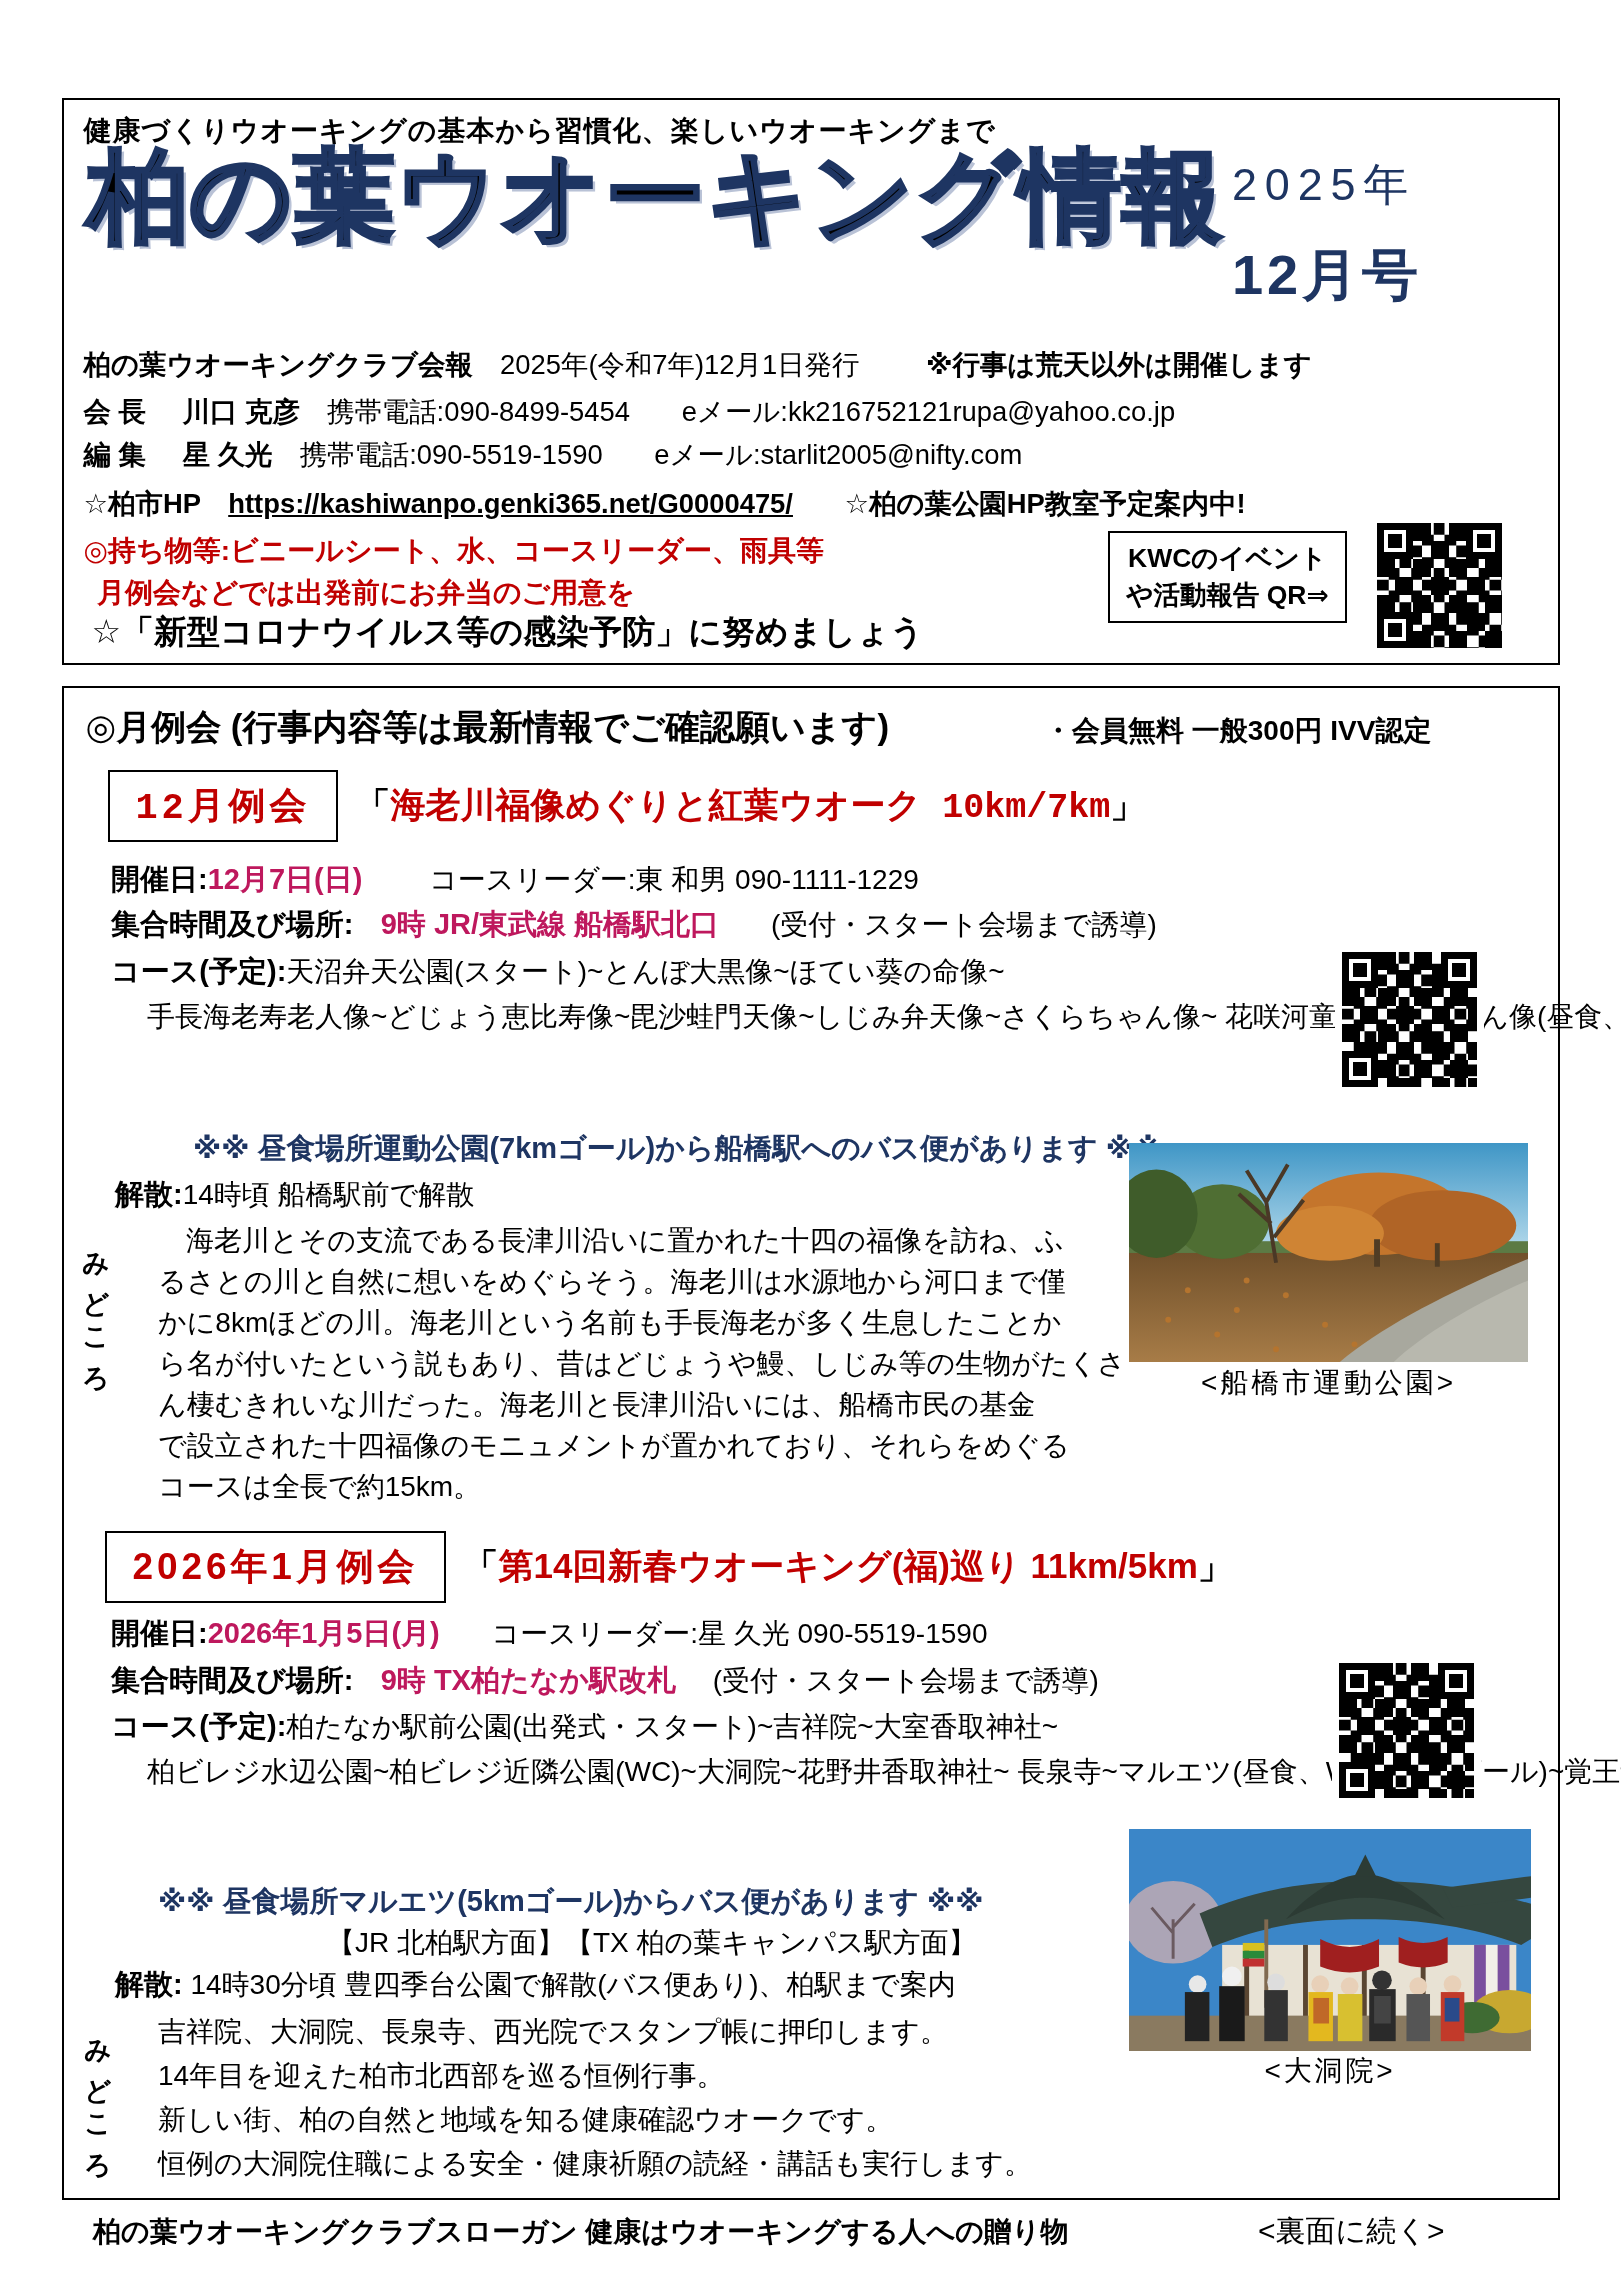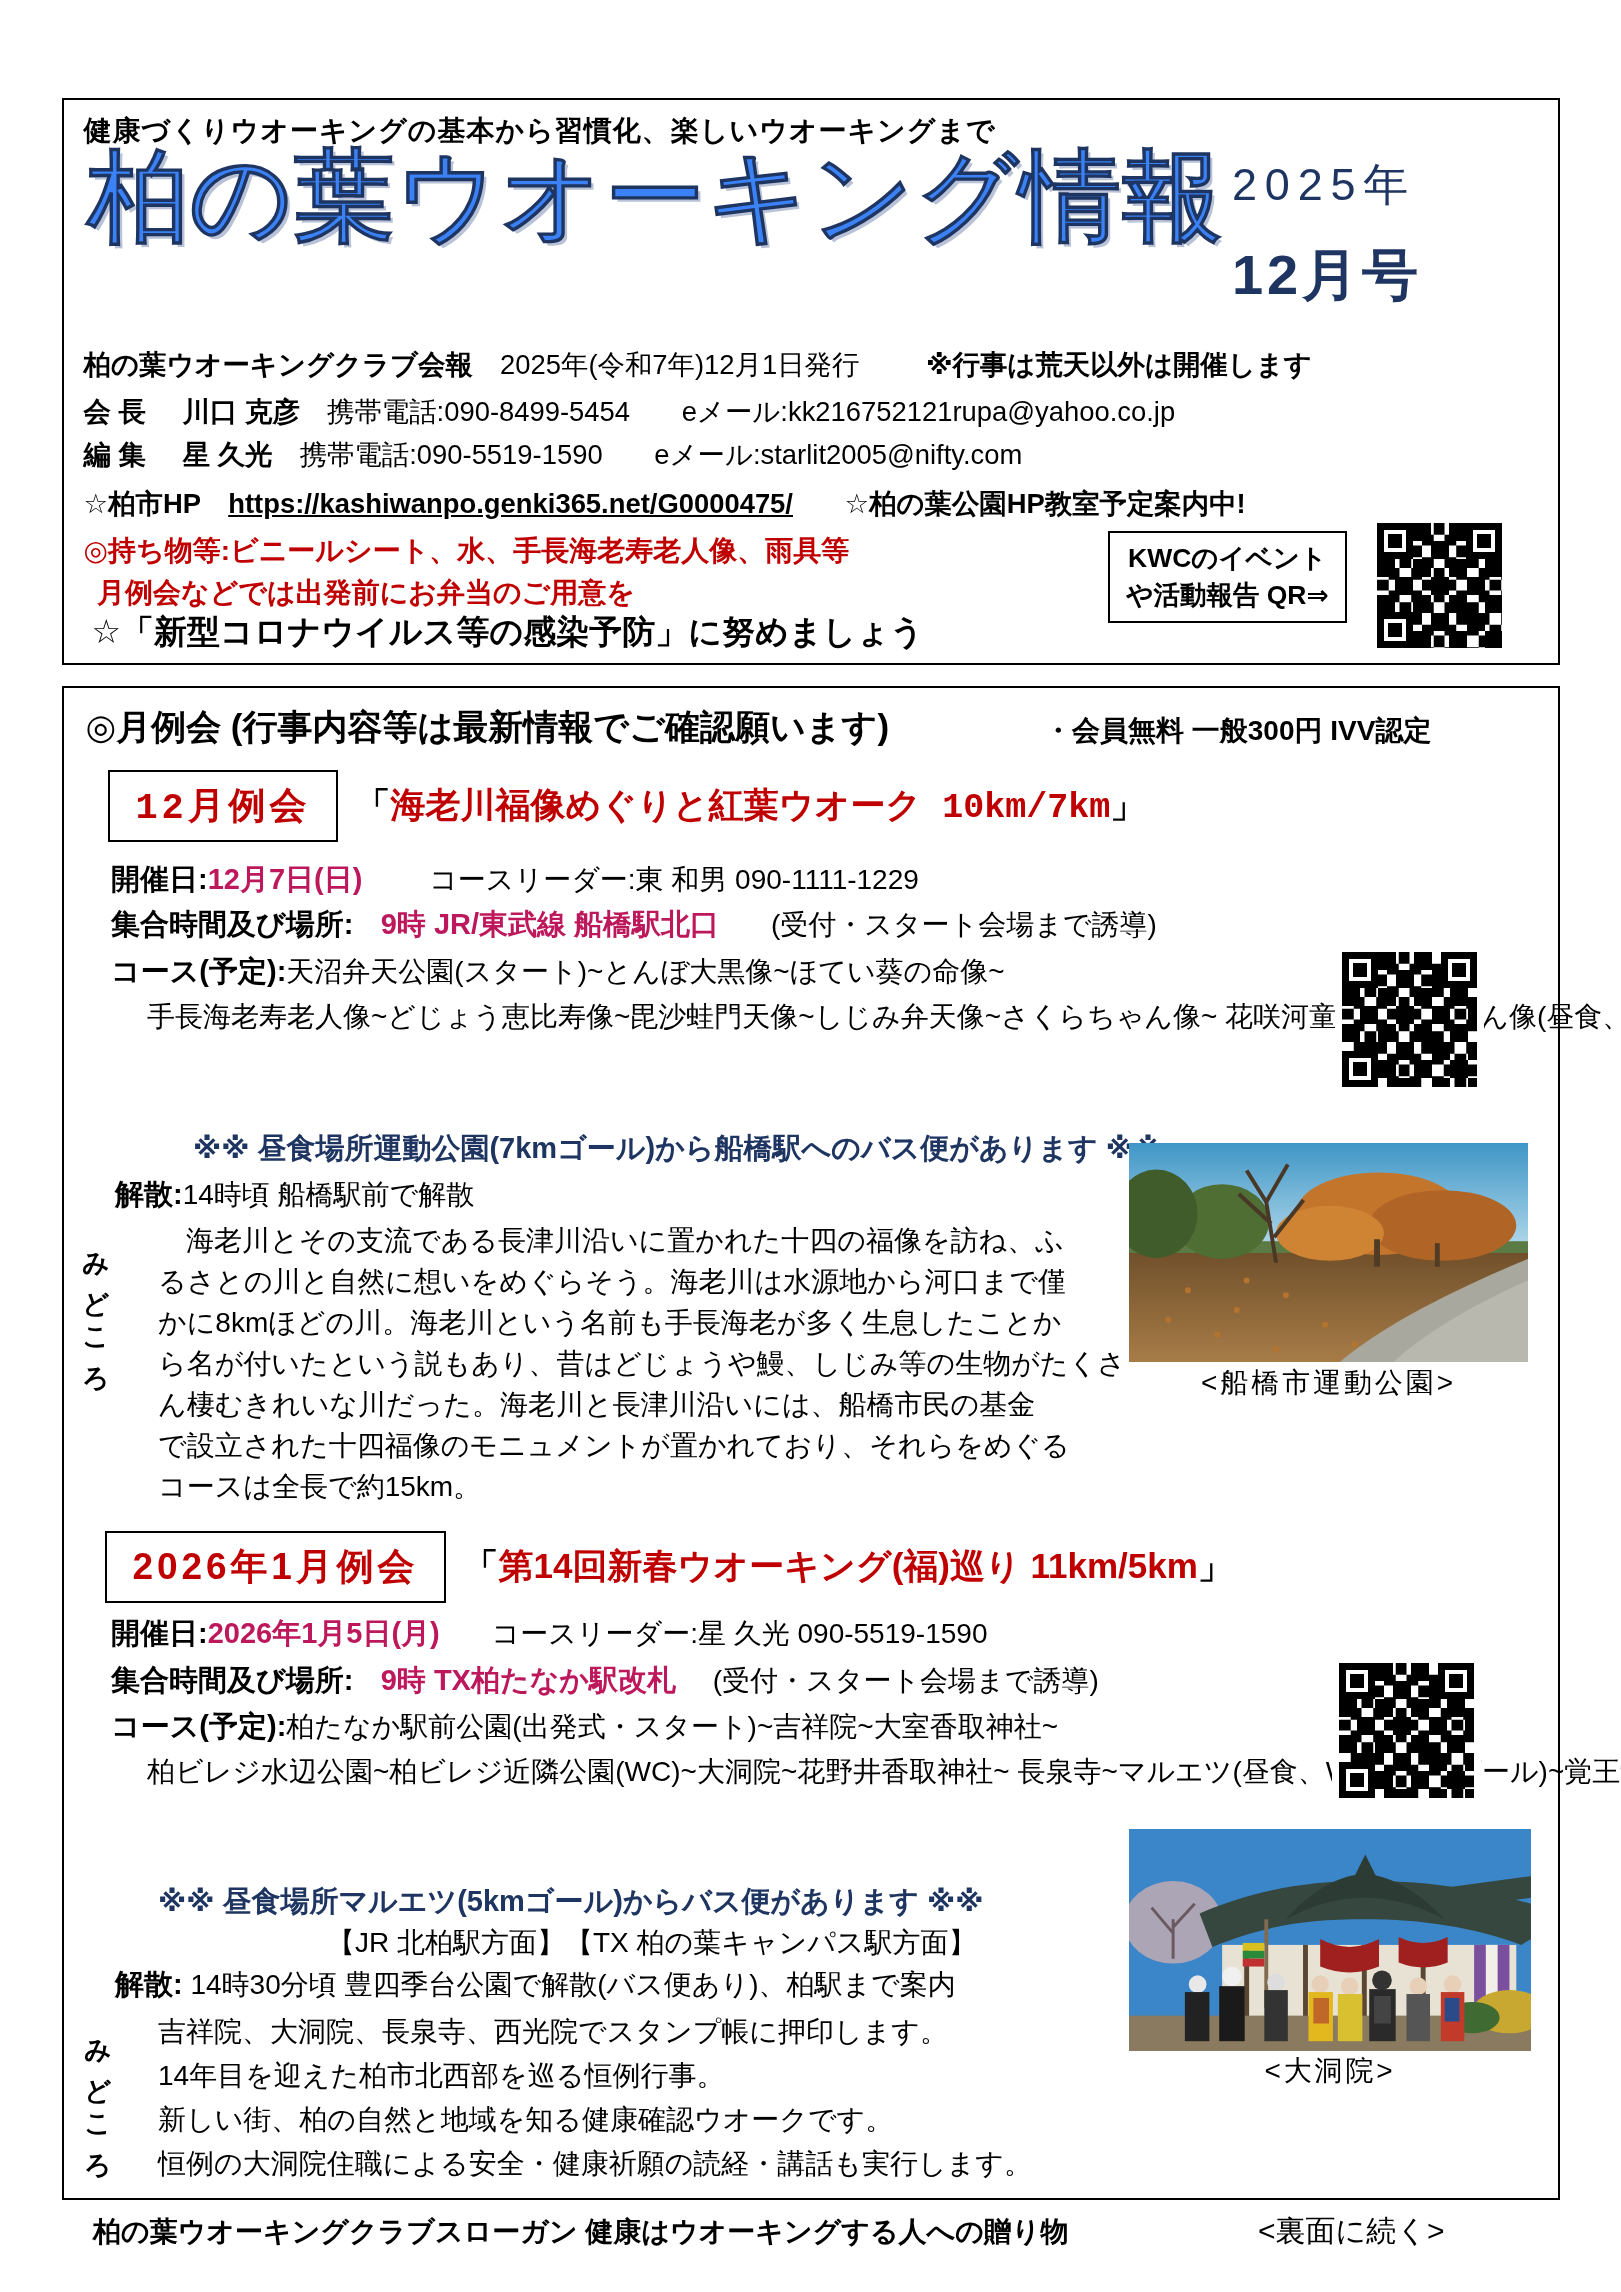--- a/index.html
+++ b/index.html
@@ -8,22 +8,22 @@
   .page { position:absolute; inset:0; background:#fff; overflow:hidden; }
   .a { position:absolute; }
   .b { font-weight:bold; }
   .red { color:#c00000; }
   .pre { white-space:pre-line; }
   .box { position:absolute; border:2.9px solid #000; background:#fff; }
 
   
   .header-box { left:62px; top:98px; width:1498px; height:567px; }
   .tagline { left:19.6px; top:11.8px; font-size:28px; font-weight:bold; letter-spacing:1px; }
-  .big-title { left:23.5px; top:43px; font-size:101px; line-height:1.05; font-weight:normal;
-               color:#3b82f6; -webkit-text-stroke:3.4px #1e3562; letter-spacing:1px;
+  .big-title { left:23.5px; top:43px; font-size:101px; line-height:1.05; font-weight:bold;
+               color:#000000; -webkit-text-stroke:3.4px #1e3562; letter-spacing:1px;
                text-shadow:3.9px 3.9px 0 #b9c2d6; white-space:nowrap; }
   .issue { left:1168px; top:55px; color:#1e3562; }
   .issue-year { font-size:45px; letter-spacing:7.8px; }
   .issue-month { font-size:56px; font-weight:bold; letter-spacing:3.9px; margin-top:23px; }
   .hline { left:19.6px; font-size:27.4px; white-space:nowrap; }
   .l-bulletin { top:247px; }
   .l-chair { top:294px; }
   .l-edit { top:337px; }
   .l-hp { top:386px; }
   .l-belong { top:432px; font-size:28px; }
@@ -133,21 +133,21 @@
       <span class="g20">携帯電話:090-5519-1590</span>
       <span class="g45">eメール:starlit2005@nifty.com</span>
     </div>
 
     <div class="a hline l-hp">
       <span class="b">☆柏市HP</span>
       <a class="url g20" href="#">https://kashiwanpo.genki365.net/G0000475/</a>
       <span class="b g45">☆柏の葉公園HP教室予定案内中!</span>
     </div>
 
-    <div class="a hline l-belong b red">◎持ち物等:ビニールシート、水、手長海老寿老人像、雨具等</div>
+    <div class="a hline l-belong b red">◎持ち物等:ビニールシート、水、コースリーダー、雨具等</div>
     <div class="a l-covid">☆「新型コロナウイルス等の感染予防」に努めましょう</div>
     <div class="a hline l-bento b red">月例会などでは出発前にお弁当のご用意を</div>
 
     <div class="kwc-box">
       <span class="pre b">KWCのイベント
 や活動報告 QR⇒</span>
     </div>
 
     <div class="qr qr-header">
       <i class="qm tl"></i>

